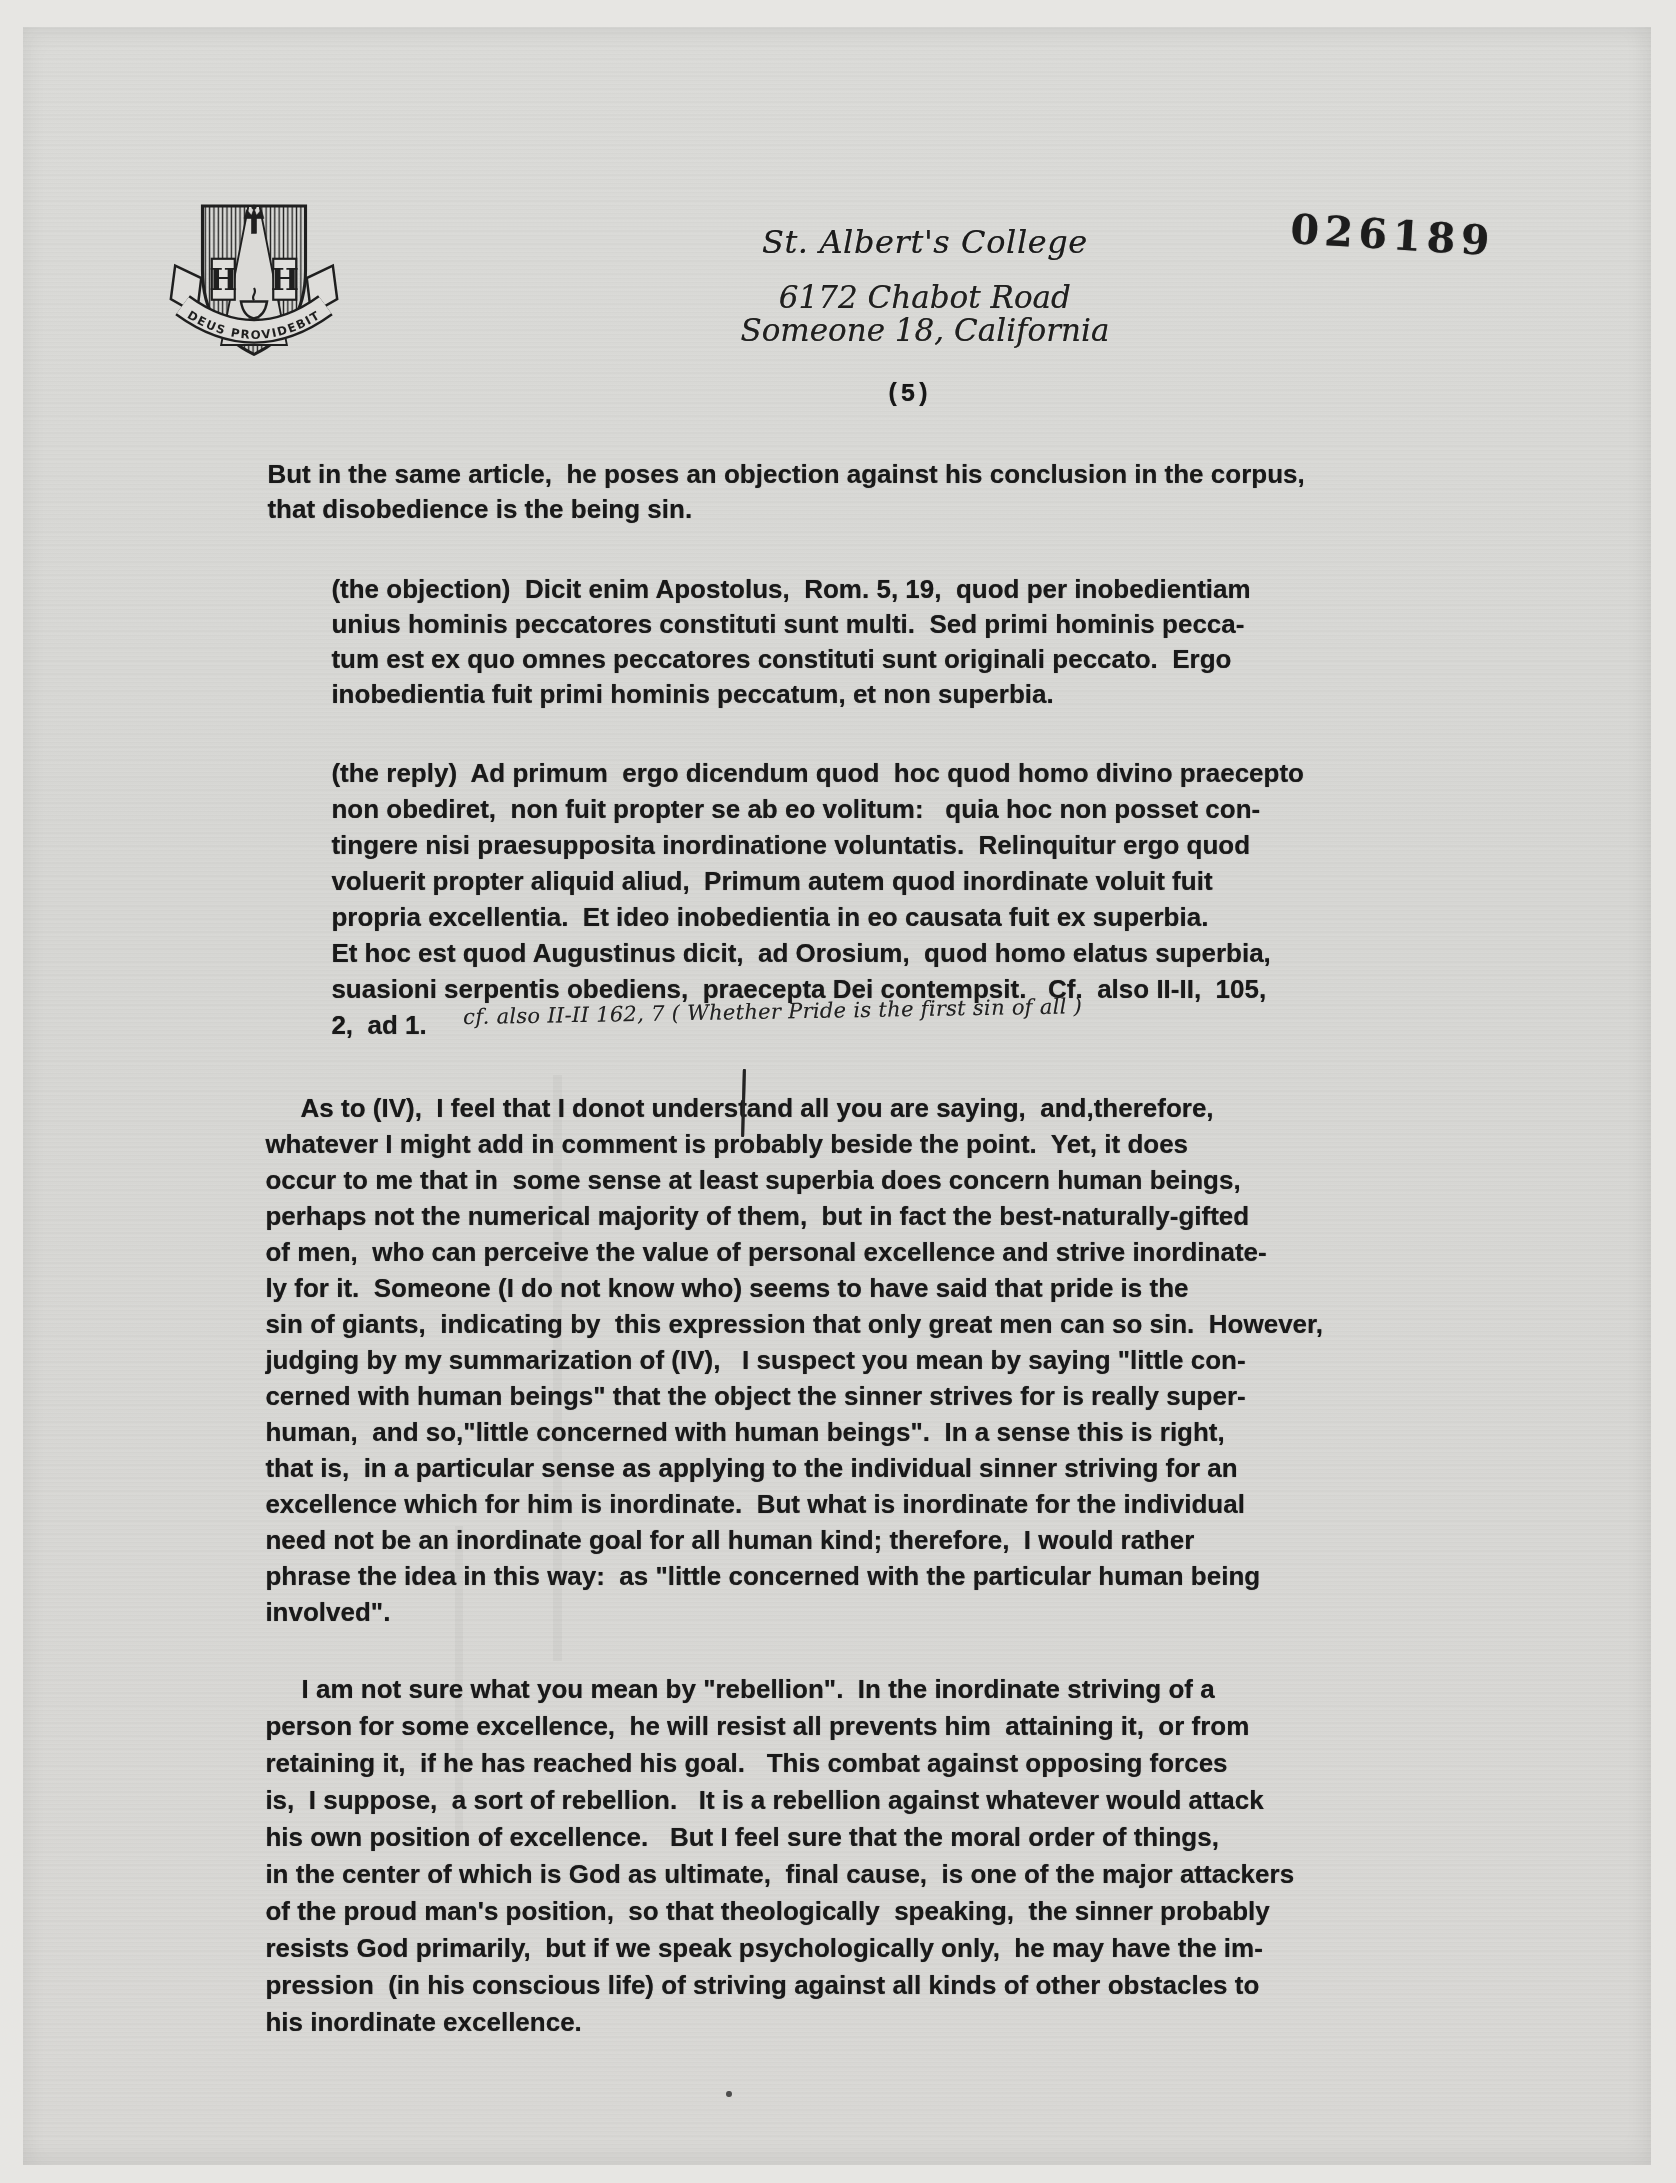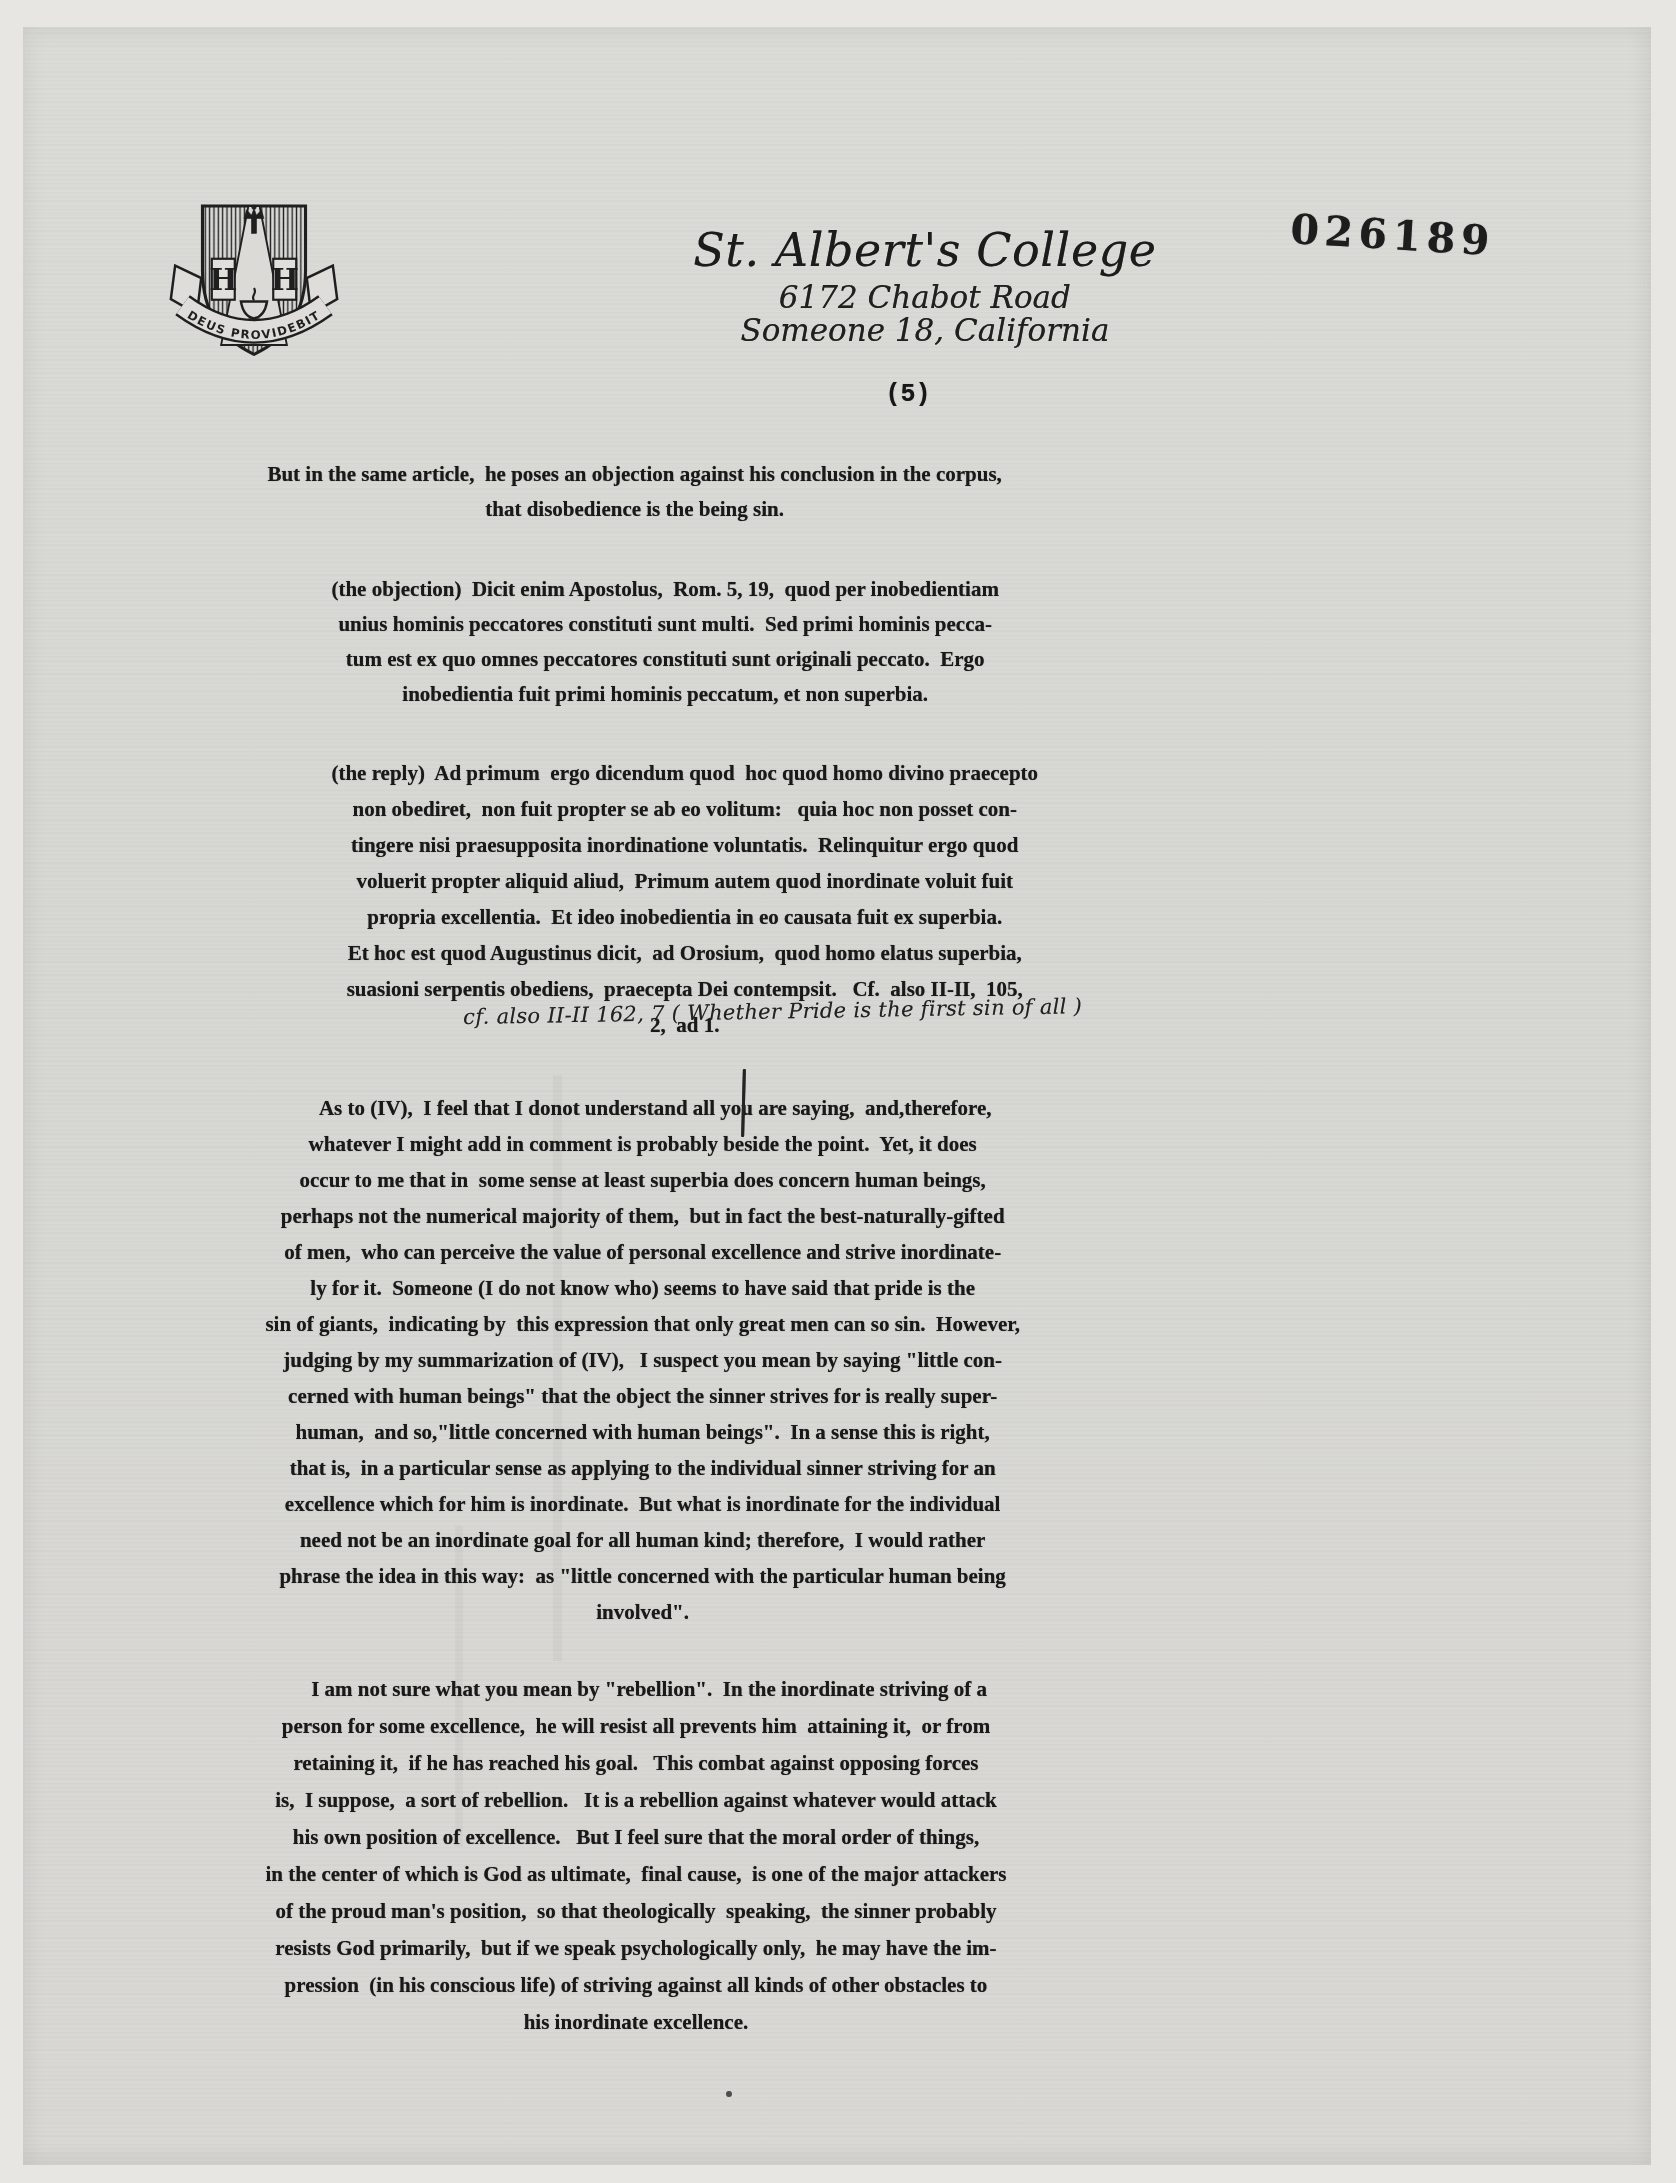--- a/index.html
+++ b/index.html
@@ -15,21 +15,21 @@
     background:
       repeating-linear-gradient(180deg, rgba(255,255,255,.045) 0 1.2px, rgba(0,0,0,.015) 1.2px 2.5px, rgba(0,0,0,0) 2.5px 4.3px),
       linear-gradient(180deg,#dadad7 0%,#d6d6d3 40%,#d8d7d4 100%);
     box-shadow: inset 6.2px 6.2px 21px rgba(0,0,0,.045), inset -7.4px -7.4px 21px rgba(0,0,0,.05);
   }
   .streak{position:absolute;background:rgba(40,40,40,.035);pointer-events:none;}
   
   .college-name{
     position:absolute;left:655px;top:196px;width:493px;text-align:center;
     font-family:"DejaVu Serif",serif;font-style:italic;font-weight:500;
-    font-size:46px;color:#1c1c1c;letter-spacing:0.6px;
+    font-size:32px;color:#1c1c1c;letter-spacing:0.6px;
     text-shadow:0 0 0.6px rgba(20,20,20,.6);
   }
   .addr{
     position:absolute;left:655px;width:493px;text-align:center;
     font-family:"DejaVu Serif",serif;font-style:italic;font-weight:500;
     font-size:31px;color:#20201f;text-shadow:0 0 0.6px rgba(20,20,20,.55);
   }
   .addr.l1{top:252px;}
   .addr.l2{top:285px;}
   .stamp{
@@ -40,25 +40,24 @@
     text-shadow:0 0 0.9px rgba(0,0,0,.55);
   }
   .pagenum{
     position:absolute;left:823px;top:353px;width:123px;text-align:center;
     font-family:"Liberation Mono",monospace;font-weight:700;
     font-size:25px;color:#171717;text-shadow:0 0 0.7px rgba(10,10,10,.6);
   }
   
   .para{
     position:absolute;
-    font-family:Liberation Serif, serif;font-weight:700;
-    font-size:21px;color:#191919;
+    font-family:Liberation Sans, sans-serif;font-weight:700;
+    font-size:26px;color:#191919;
     white-space:pre;
     text-shadow:0 0 0.8px rgba(12,12,12,.6);
-    text-align:center;
   }
   .para .tline{display:block;}
   .handnote{
     position:absolute;left:440px;top:978px;
     font-family:"DejaVu Serif",serif;font-style:italic;font-weight:500;
     font-size:21px;color:#222;letter-spacing:0.3px;
     transform:rotate(-1deg);transform-origin:left top;
     white-space:pre;
     text-shadow:0 0 0.6px rgba(20,20,20,.4);
   }

